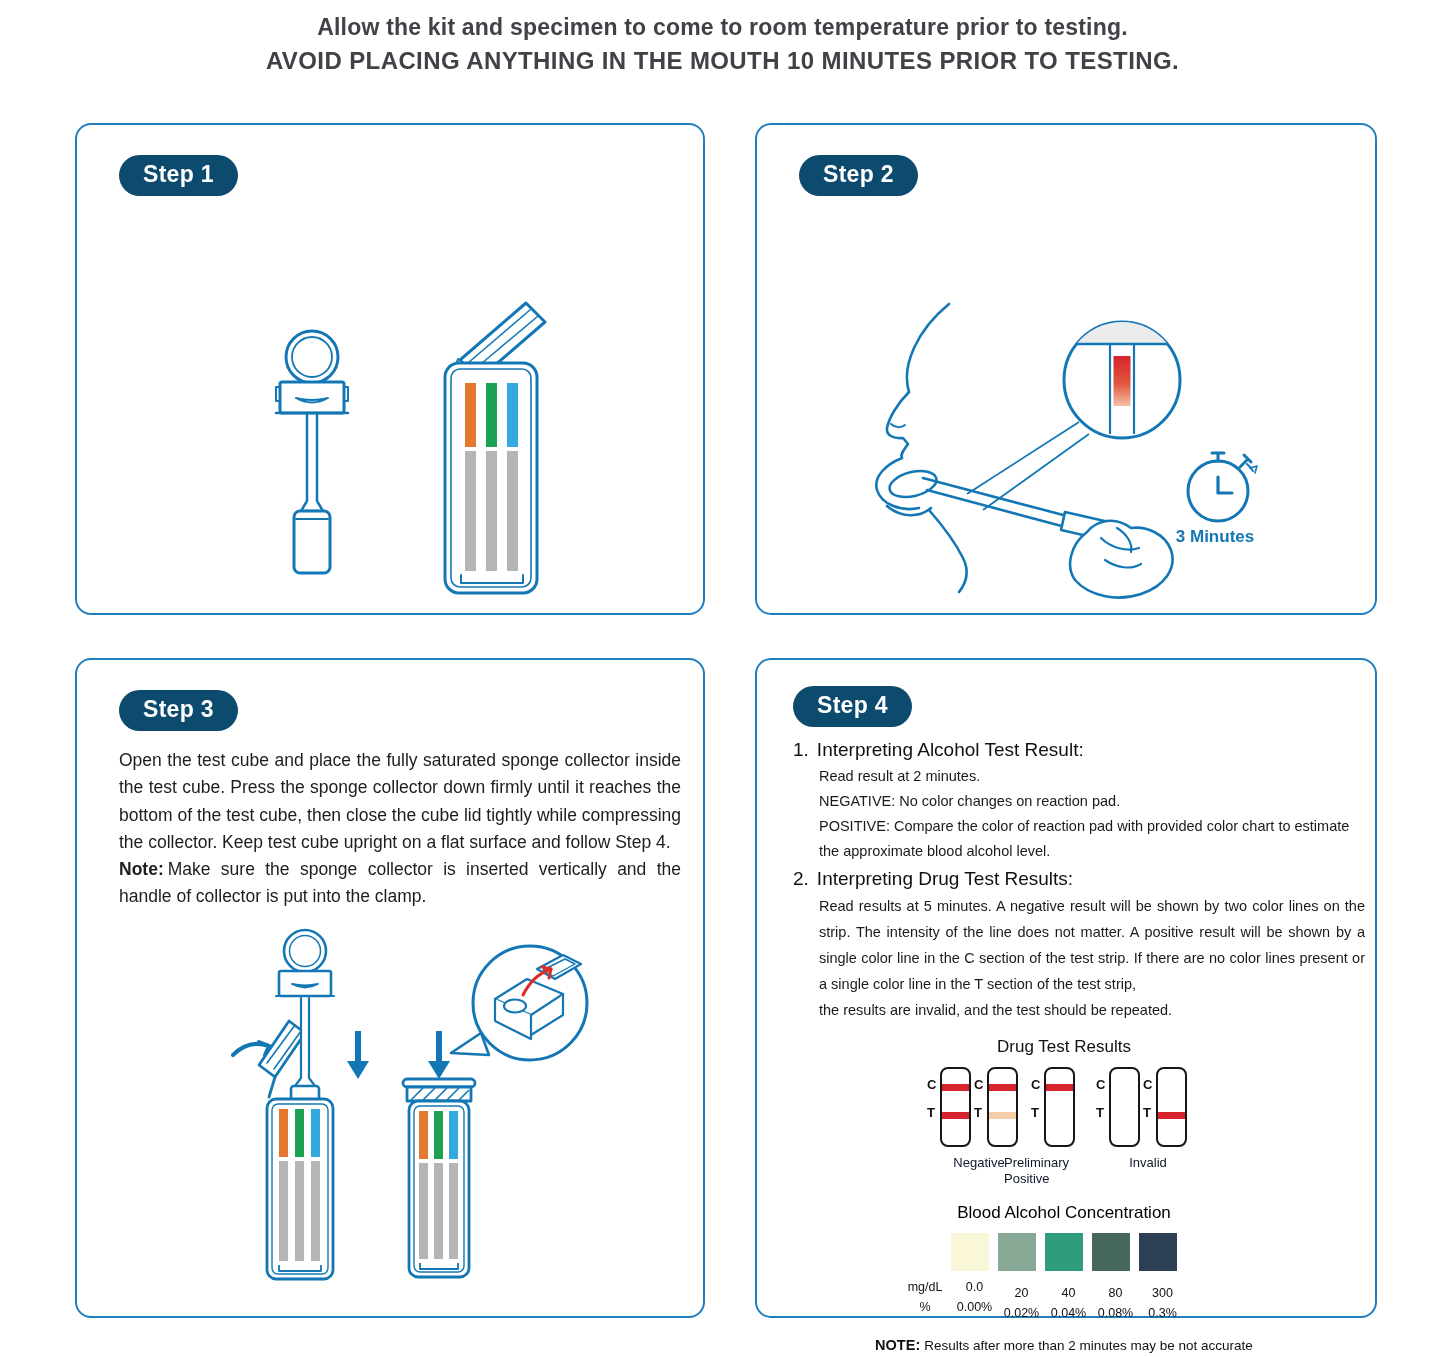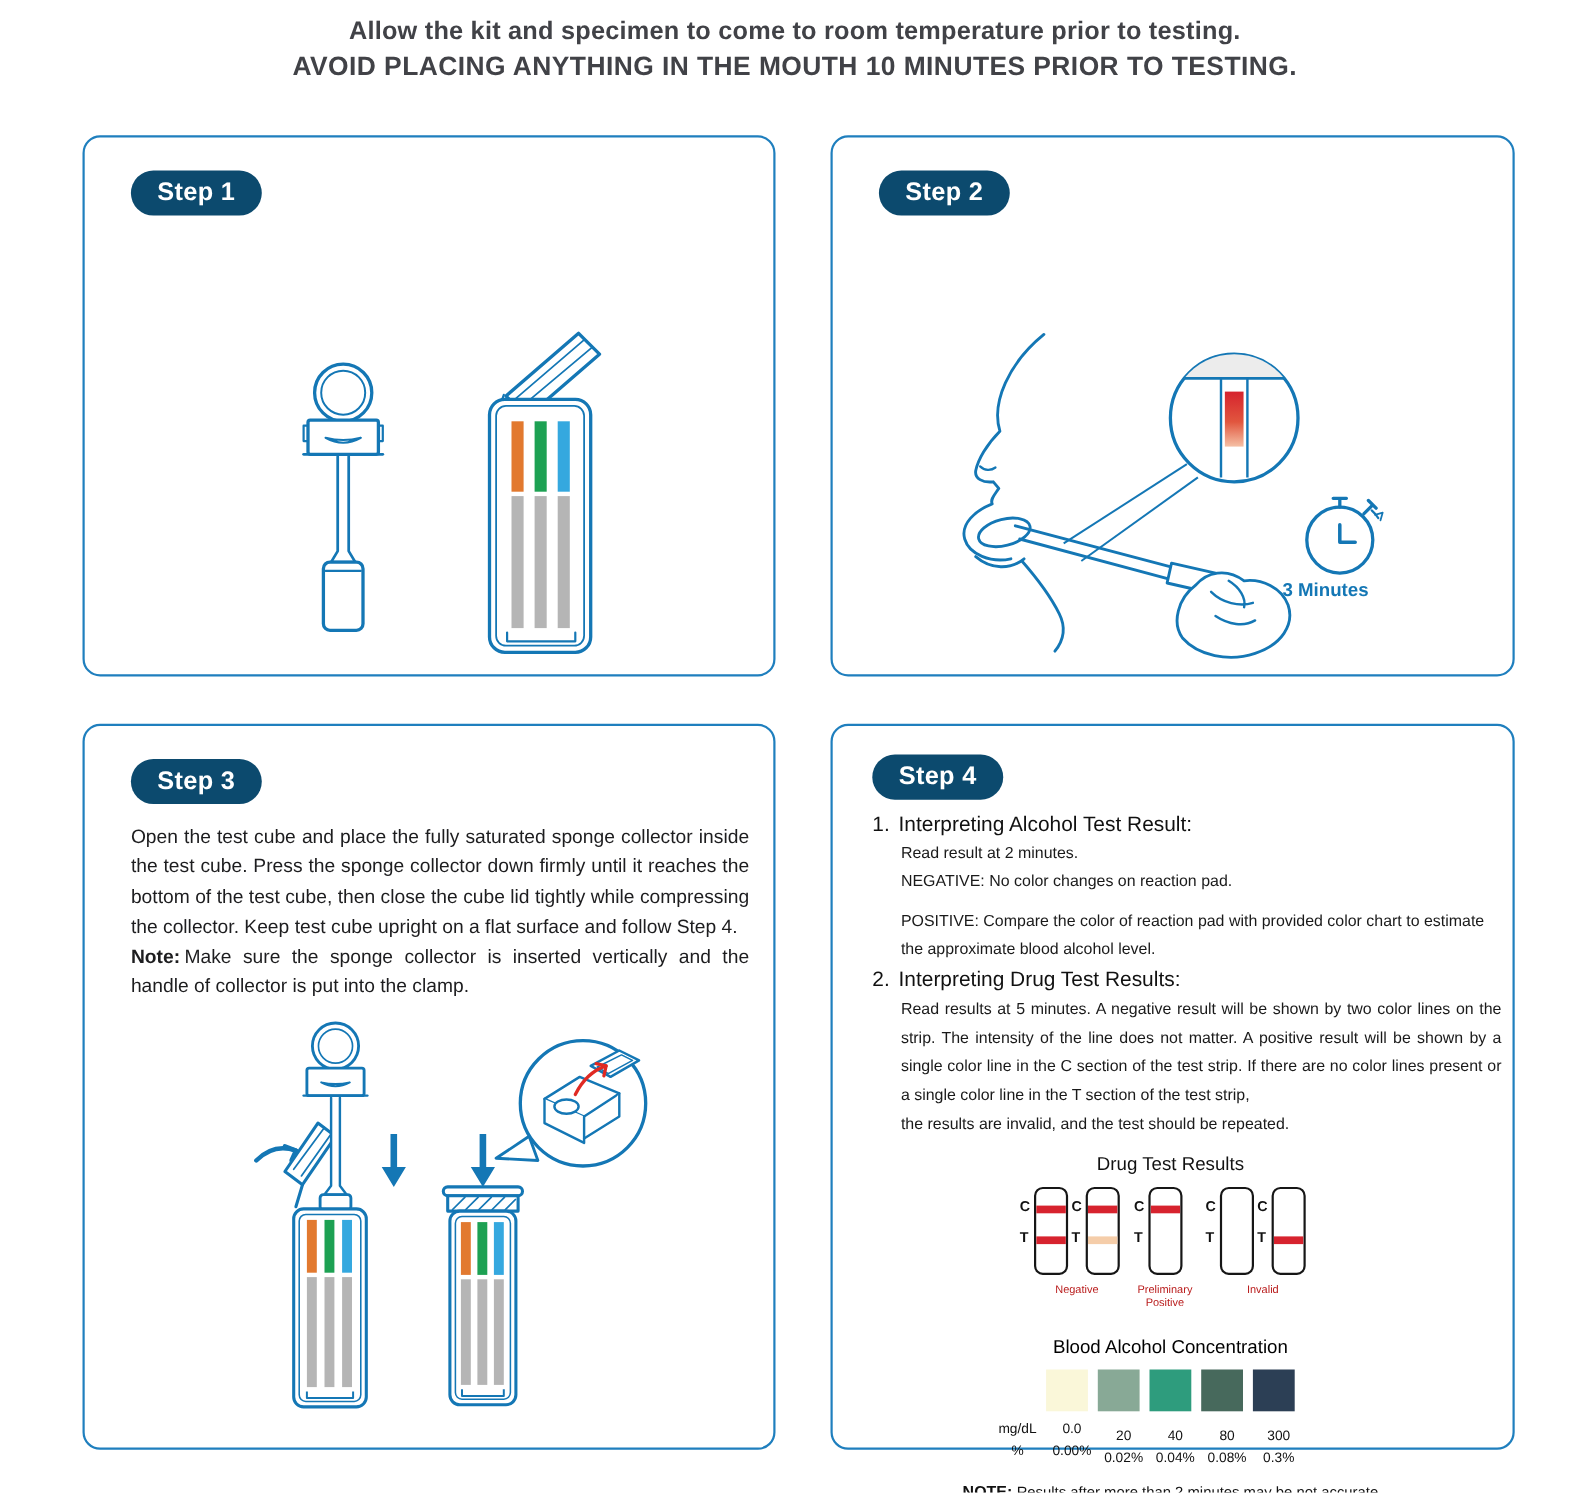--- a/index.html
+++ b/index.html
@@ -26,35 +26,35 @@
   .just{text-align:justify;}
   .note-b{font-weight:700;margin-right:4px;}
 
   .illus{position:absolute;}
   .timer-label{position:absolute;color:#1477b5;font-weight:700;font-size:17px;text-align:center;}
 
   
   .s4-pad{padding:26px 40px 0 36px;}
   .s4-title{font-size:19px;color:#111;margin-top:12px;display:flex;gap:8px;}
   .s4-lines{margin-left:26px;font-size:14.5px;line-height:1.72;color:#1a1a1a;margin-top:3px;}
-  .s4-lines .wide{width:548px;margin-top:12px;}
+  .s4-lines .wide{width:548px;}
   .s4-para{margin-left:26px;font-size:14.5px;line-height:1.8;width:546px;color:#1a1a1a;margin-top:3px;}
 
   .dt-title{text-align:center;font-size:17px;color:#111;margin-top:14px;}
   .strips-row{position:relative;width:290px;height:128px;margin:10px auto 0 auto;}
   .strip-unit{position:absolute;top:0;width:42px;height:80px;}
   .u0{left:8px;} .u1{left:55px;} .u2{left:112px;} .u3{left:177px;} .u4{left:224px;}
   .ct-c,.ct-t{position:absolute;left:0;font-size:13px;font-weight:700;color:#111;}
   .ct-c{top:10px;} .ct-t{top:38px;}
   .strip-box{position:absolute;left:13px;top:0;width:27px;height:76px;border:2.5px solid #161616;
              border-radius:8px;background:#fff;overflow:hidden;}
   .line{position:absolute;left:0;right:0;height:7px;}
   .line-c{top:15px;} .line-t{top:43px;}
-  .cap{position:absolute;top:88px;transform:translateX(-50%);font-size:10px;color:#b91c1c;
-       text-align:center;line-height:1.2;white-space:pre-line;}
+  .cap{position:absolute;top:88px;transform:translateX(-50%);font-size:13px;color:#0f172a;
+       text-align:left;line-height:1.2;white-space:pre-line;}
   .cap0{left:60px;} .cap1{left:140px;width:110px;} .cap2{left:229px;}
 
   .bac-title{text-align:center;font-size:17px;color:#000000;margin-top:8px;}
   .bac-wrap{width:330px;margin:10px auto 0 auto;}
   .bac-swatches{display:flex;gap:9px;margin-left:52px;}
   .swatch{width:38px;height:38px;}
   .bac-labels{display:flex;margin-top:6px;}
   .bac-col{width:47px;text-align:center;font-size:12.5px;color:#111;line-height:1.6;}
   .bac-col.unit{width:52px;}
   .bac-col.stag{margin-top:6px;}
@@ -154,21 +154,21 @@
 
       <g stroke="#1477b5" fill="none" stroke-width="3" stroke-linecap="round" stroke-linejoin="round">
         <circle cx="401" cy="191" r="30" fill="#fff"></circle>
         <path d="M395 153 h12 M401 153 v8"></path>
         <path d="M423 167 l8 -8 M427 155 l7 7"></path>
         <path d="M401 177 v16 h14" stroke-width="3.2"></path>
         <path d="M436 171 a36 36 0 0 0 -6 -7" stroke-width="2"></path>
         <path d="M438 173 l2 -7 l-7 2" stroke-width="1.6"></path>
       </g>
     </svg>
-    <div class="timer-label" style="left:388px;top:402px;width:120px">3 Minutes</div>
+    <div class="timer-label" style="left:398px;top:402px;width:120px">3 Minutes</div>
   </div>
 
   <div class="stepbox box3">
     <div class="box-pad">
       <span class="badge">Step 3</span>
       <div class="body-txt just" style="width:562px">
         <span>Open the test cube and place the fully saturated sponge collector inside the test cube. Press the sponge collector down firmly until it reaches the bottom of the test cube, then close the cube lid tightly while compressing the collector. Keep test cube upright on a flat surface and follow Step 4.</span><br>
         <span class="note-b">Note:</span><span>Make sure the sponge collector is inserted vertically and the handle of collector is put into the clamp.</span>
       </div>
     </div>

